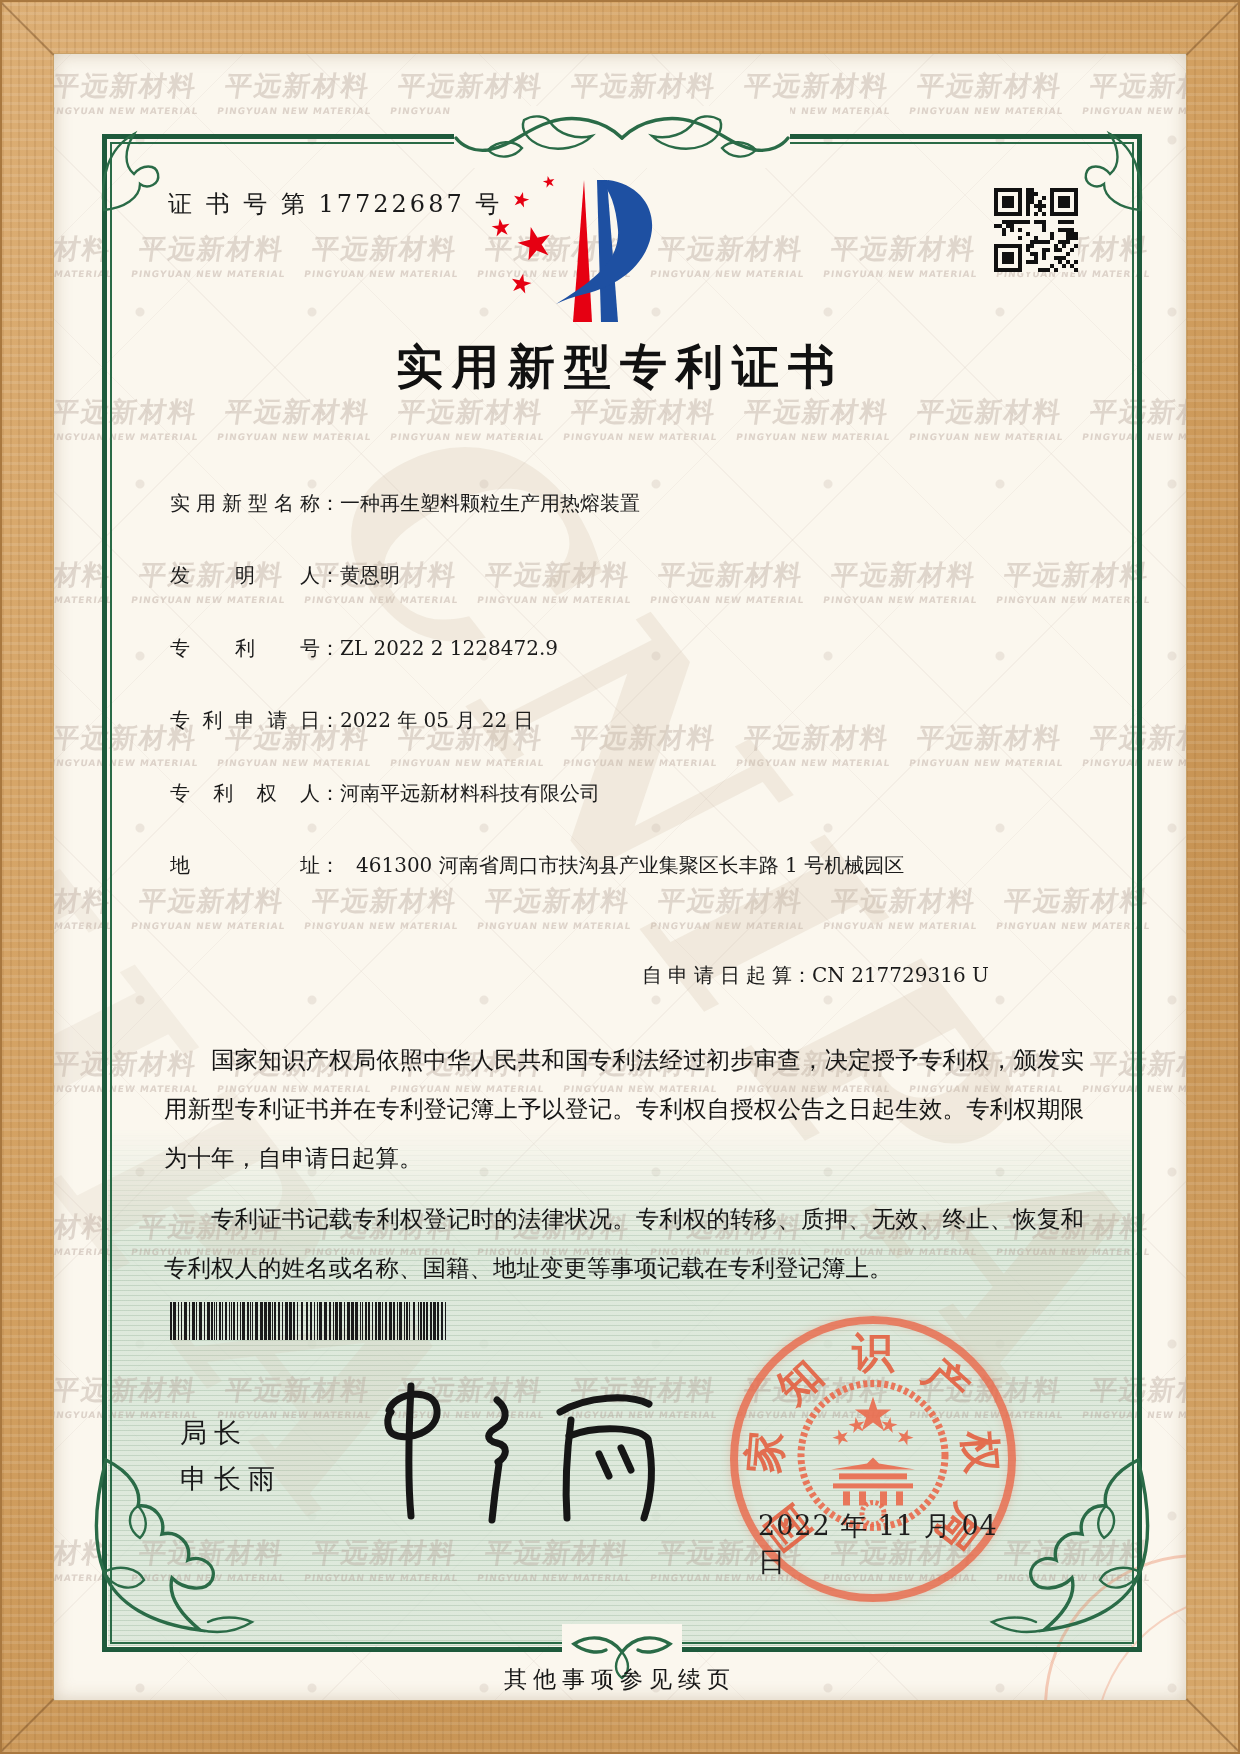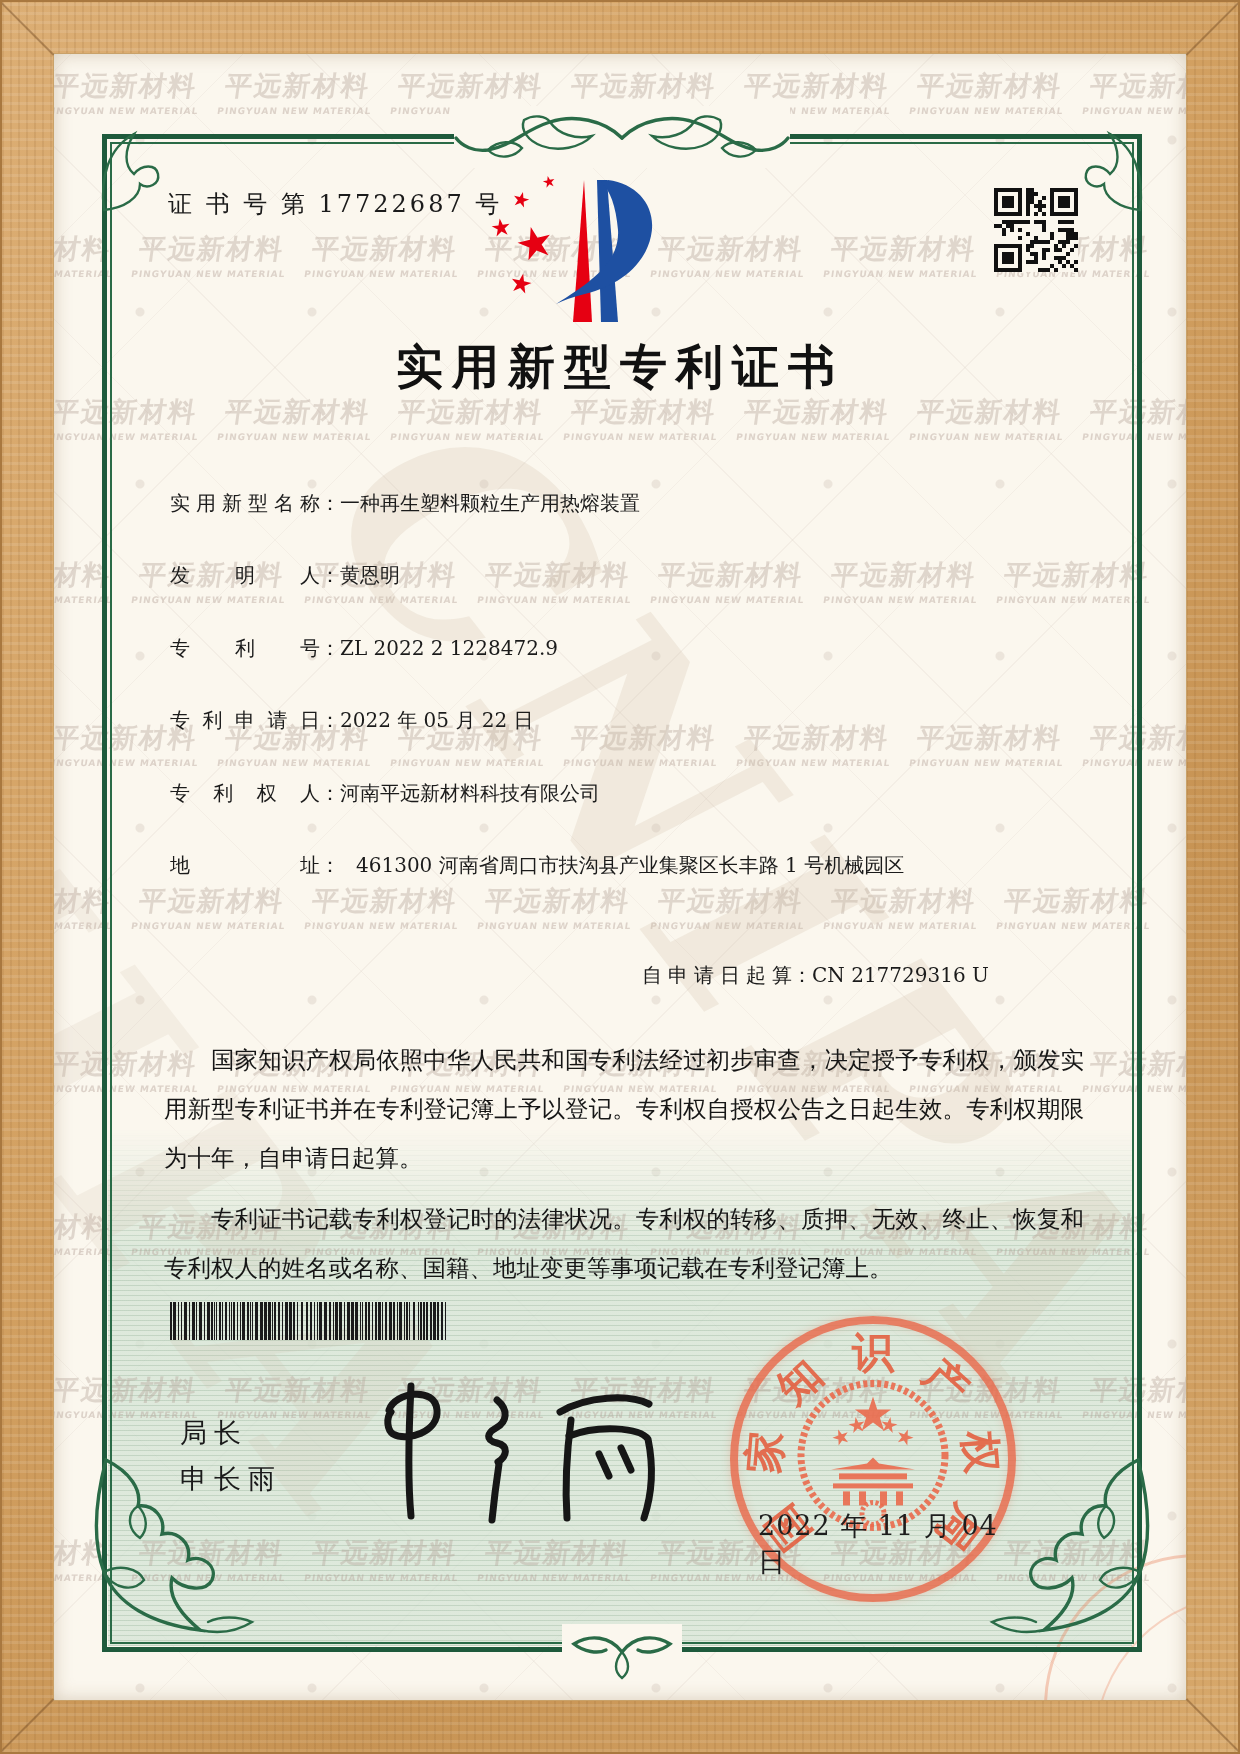--- a/index.html
+++ b/index.html
@@ -725,14 +725,15 @@
     <div class="seal-char" style="transform: rotate(-128deg) translateY(-108px);">国</div>
         <div class="seal-char" style="transform: rotate(-85.3333deg) translateY(-108px);">家</div>
         <div class="seal-char" style="transform: rotate(-42.6667deg) translateY(-108px);">知</div>
         <div class="seal-char" style="transform: rotate(0deg) translateY(-108px);">识</div>
         <div class="seal-char" style="transform: rotate(42.6667deg) translateY(-108px);">产</div>
         <div class="seal-char" style="transform: rotate(85.3333deg) translateY(-108px);">权</div>
         <div class="seal-char" style="transform: rotate(128deg) translateY(-108px);">局</div>
       </div>
     <div class="seal-date">2022 年 11 月 04 日</div>
 
+    <div class="cont-note">其他事项参见续页</div>
   </div>
 </div>
 
 </body></html>

